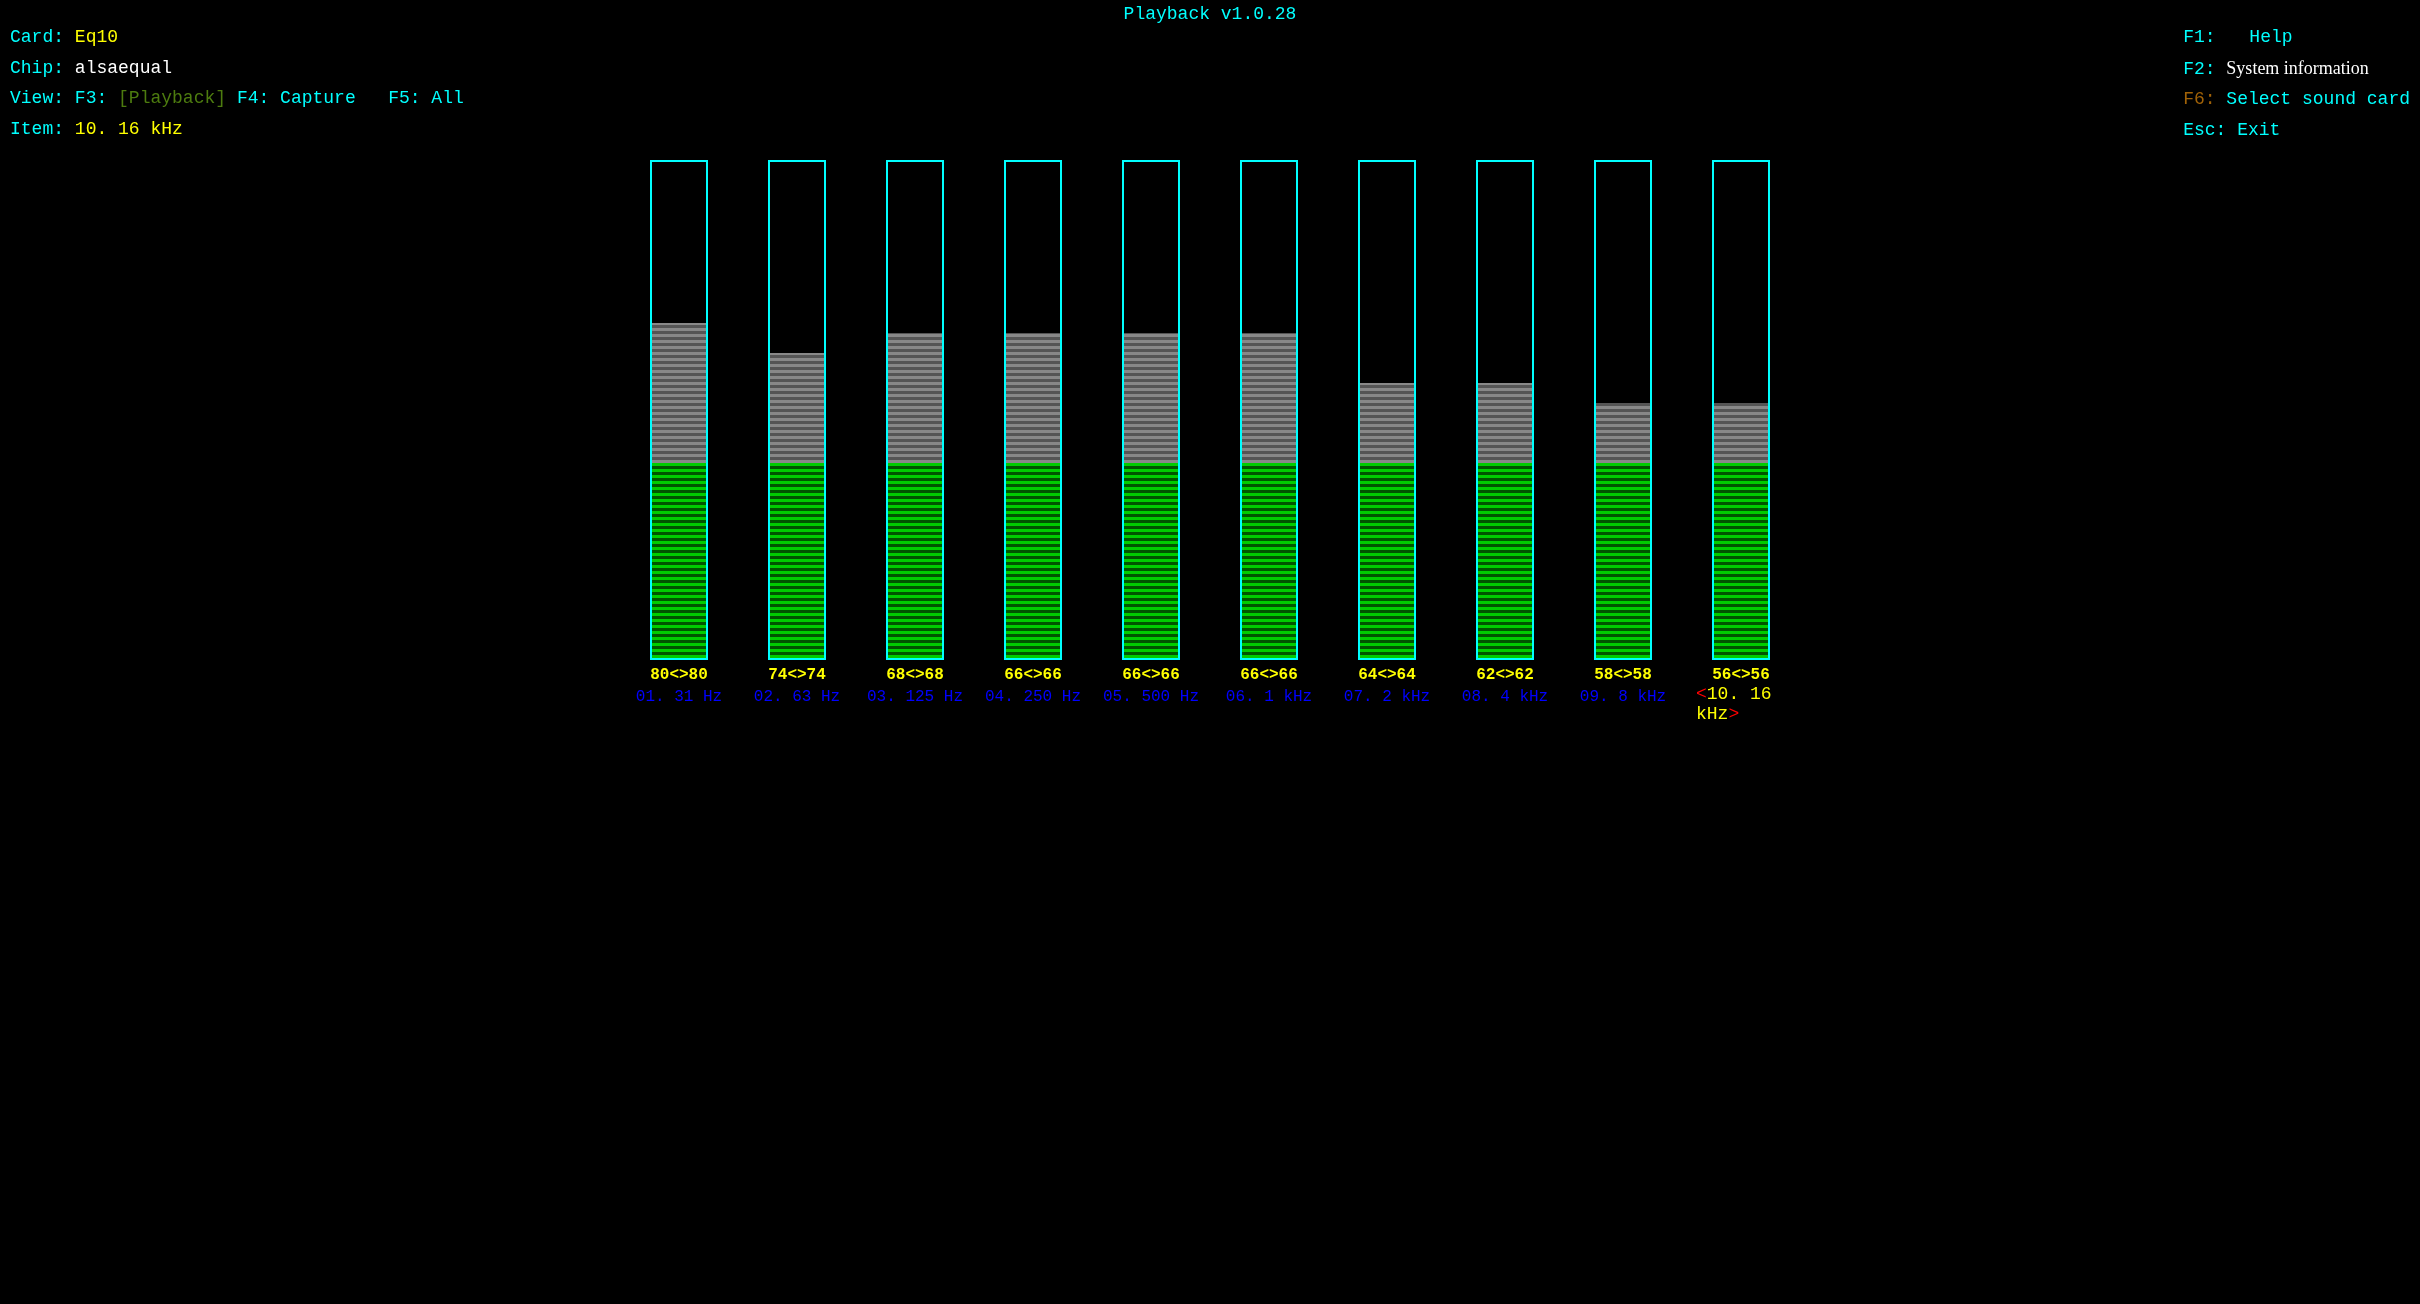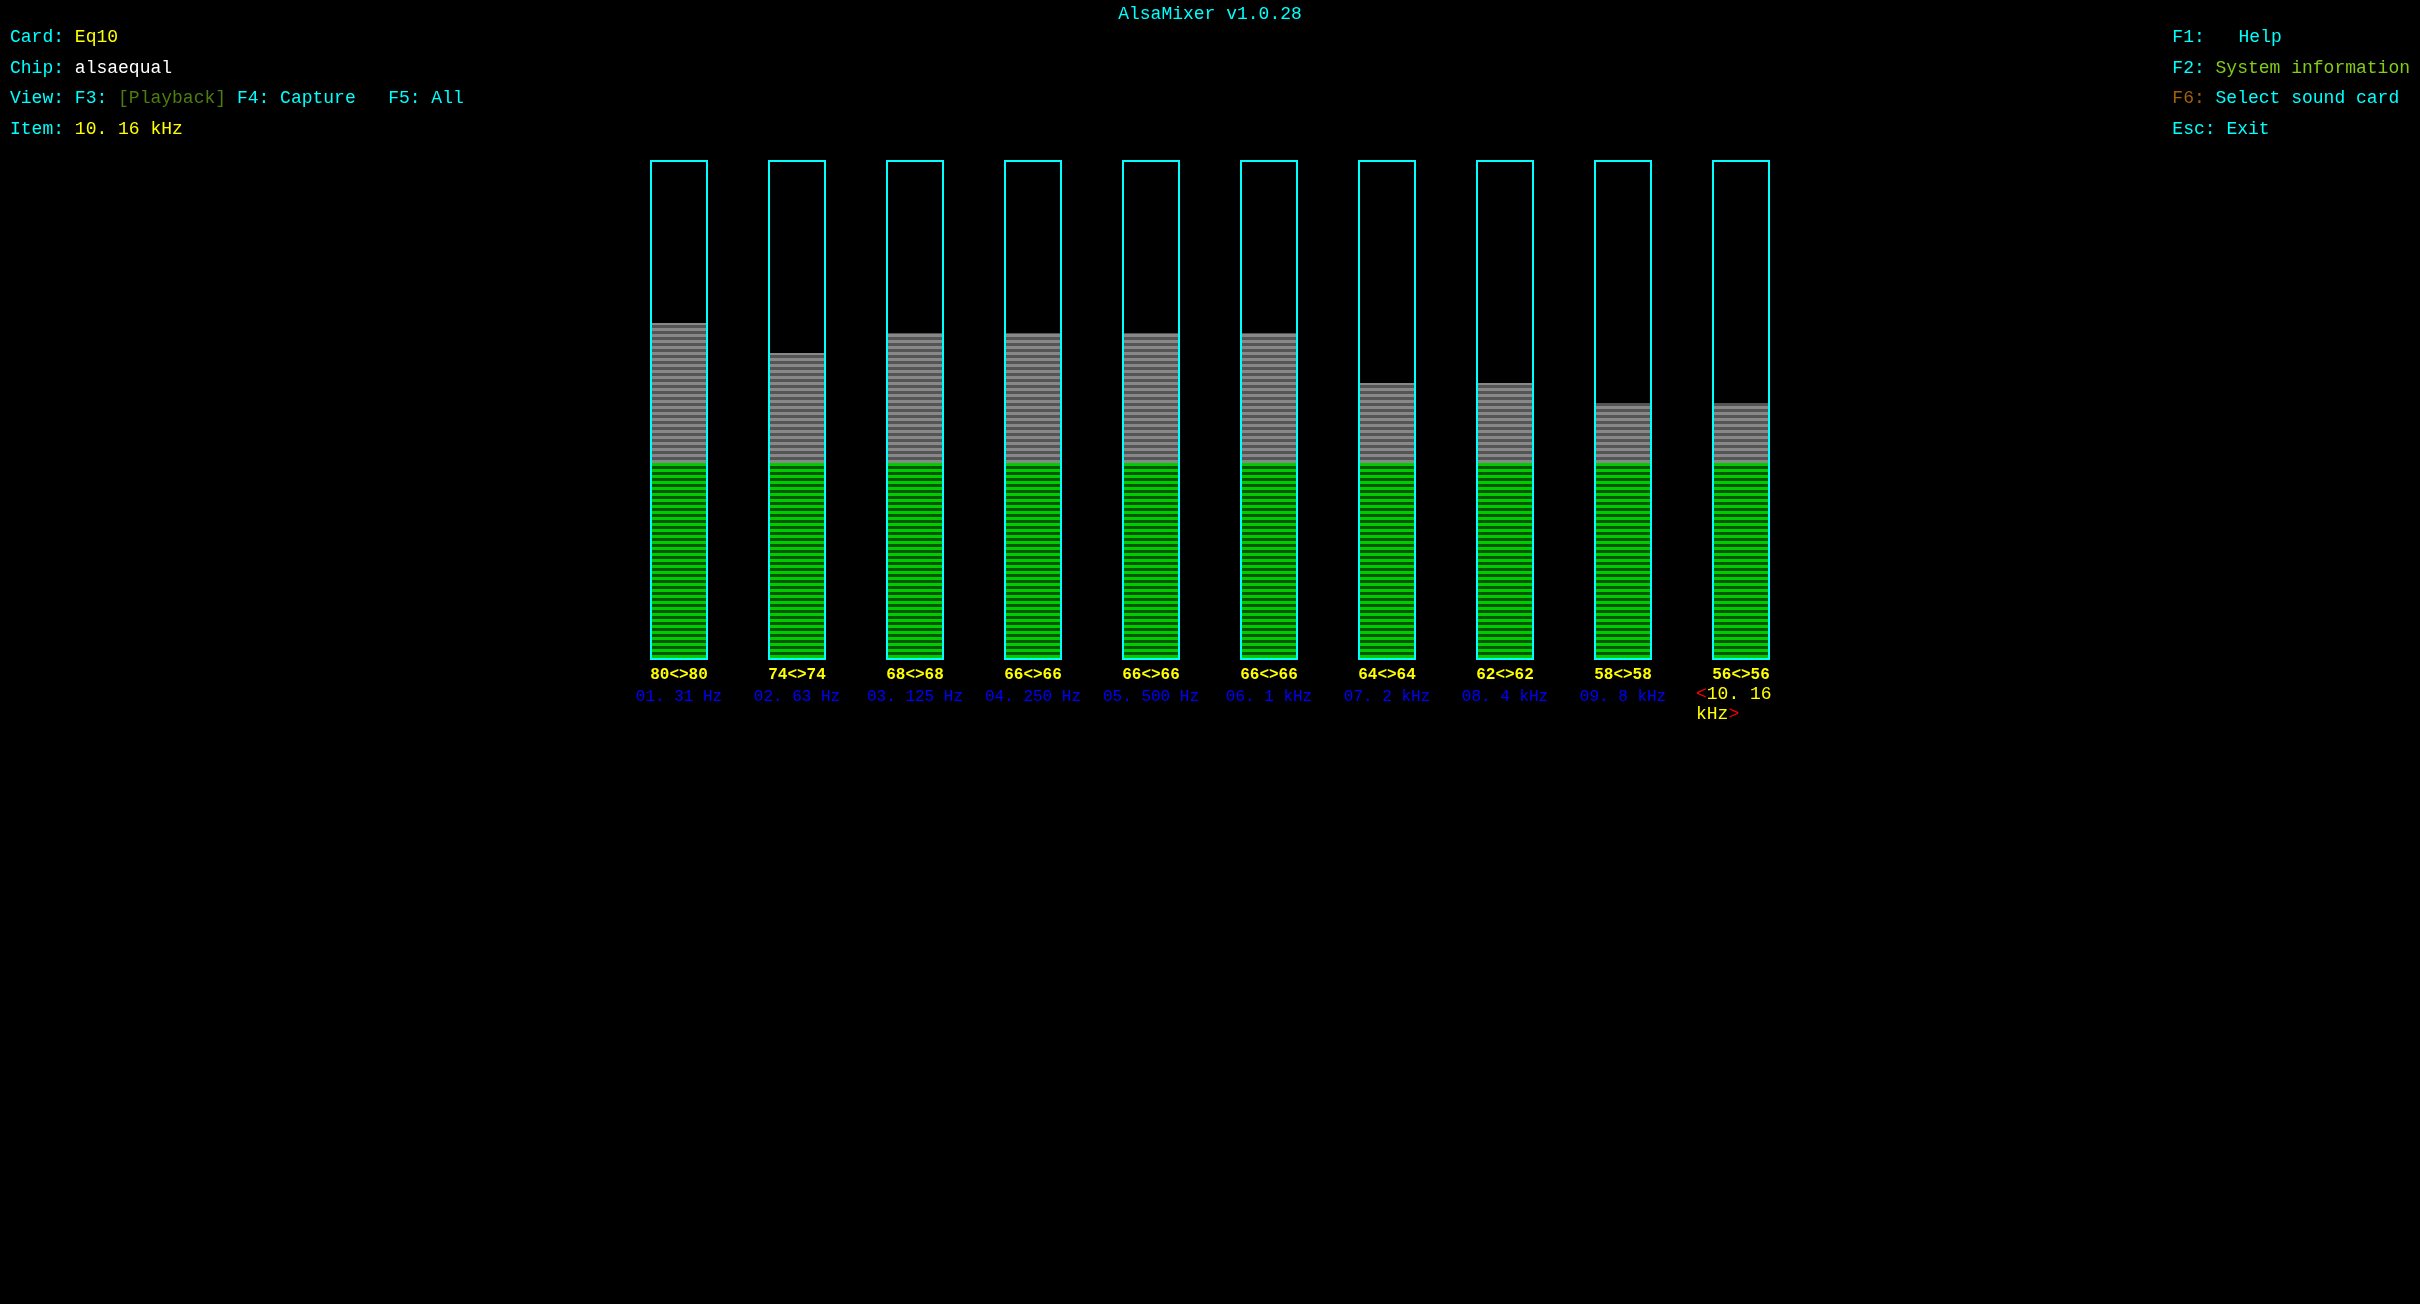--- a/index.html
+++ b/index.html
@@ -101,21 +101,21 @@
       margin-top: 4px;
       white-space: nowrap;
     }
 
     .channel-label-normal { color: #00f; }
   </style>
 </head>
 <body>
 
 <div id="title-bar">
-  <span>AlsaMixer v1.0.28</span>
+  <span>Playback v1.0.28</span>
 </div>
 
 <div id="header-left">
   <div>
     <span class="header-label">Card:</span>
     <span style="color:#ff0;">Eq10</span>
   </div>
   <div>
     <span class="header-label">Chip:</span>
     <span style="color:#fff;">alsaequal</span>
@@ -128,21 +128,21 @@
     <span style="color:#0ff;">F5: All</span>
   </div>
   <div>
     <span class="header-label">Item:</span>
     <span style="color:#ff0;">10. 16 kHz</span>
   </div>
 </div>
 
 <div id="header-right">
 <div><span style="color:#0ff;">F1:</span> <span style="color:#0ff;padding-left:23px;">Help</span></div>
-    <div><span style="color:#0ff;">F2:</span> <span style="color:#84cc16;">System information</span></div>
+    <div><span style="color:#0ff;">F2:</span> <span style="color:#ffffff;font-family:Liberation Serif, serif;">System information</span></div>
     <div><span style="color:#a16207;">F6:</span> <span style="color:#0ff;">Select sound card</span></div>
     <div><span style="color:#0ff;">Esc:</span> <span style="color:#0ff;">Exit</span></div>
   </div>
 
 <div id="mixer-area">
 <div class="channel">
       <div class="fader-container" style="position: relative;">
         <div class="fader-green" style="position: absolute; bottom: 0px; left: 0px; right: 0px; height: 195px;"></div>
         <div class="fader-gray" style="position: absolute; bottom: 195px; left: 0px; right: 0px; height: 140px;"></div>
       </div>

